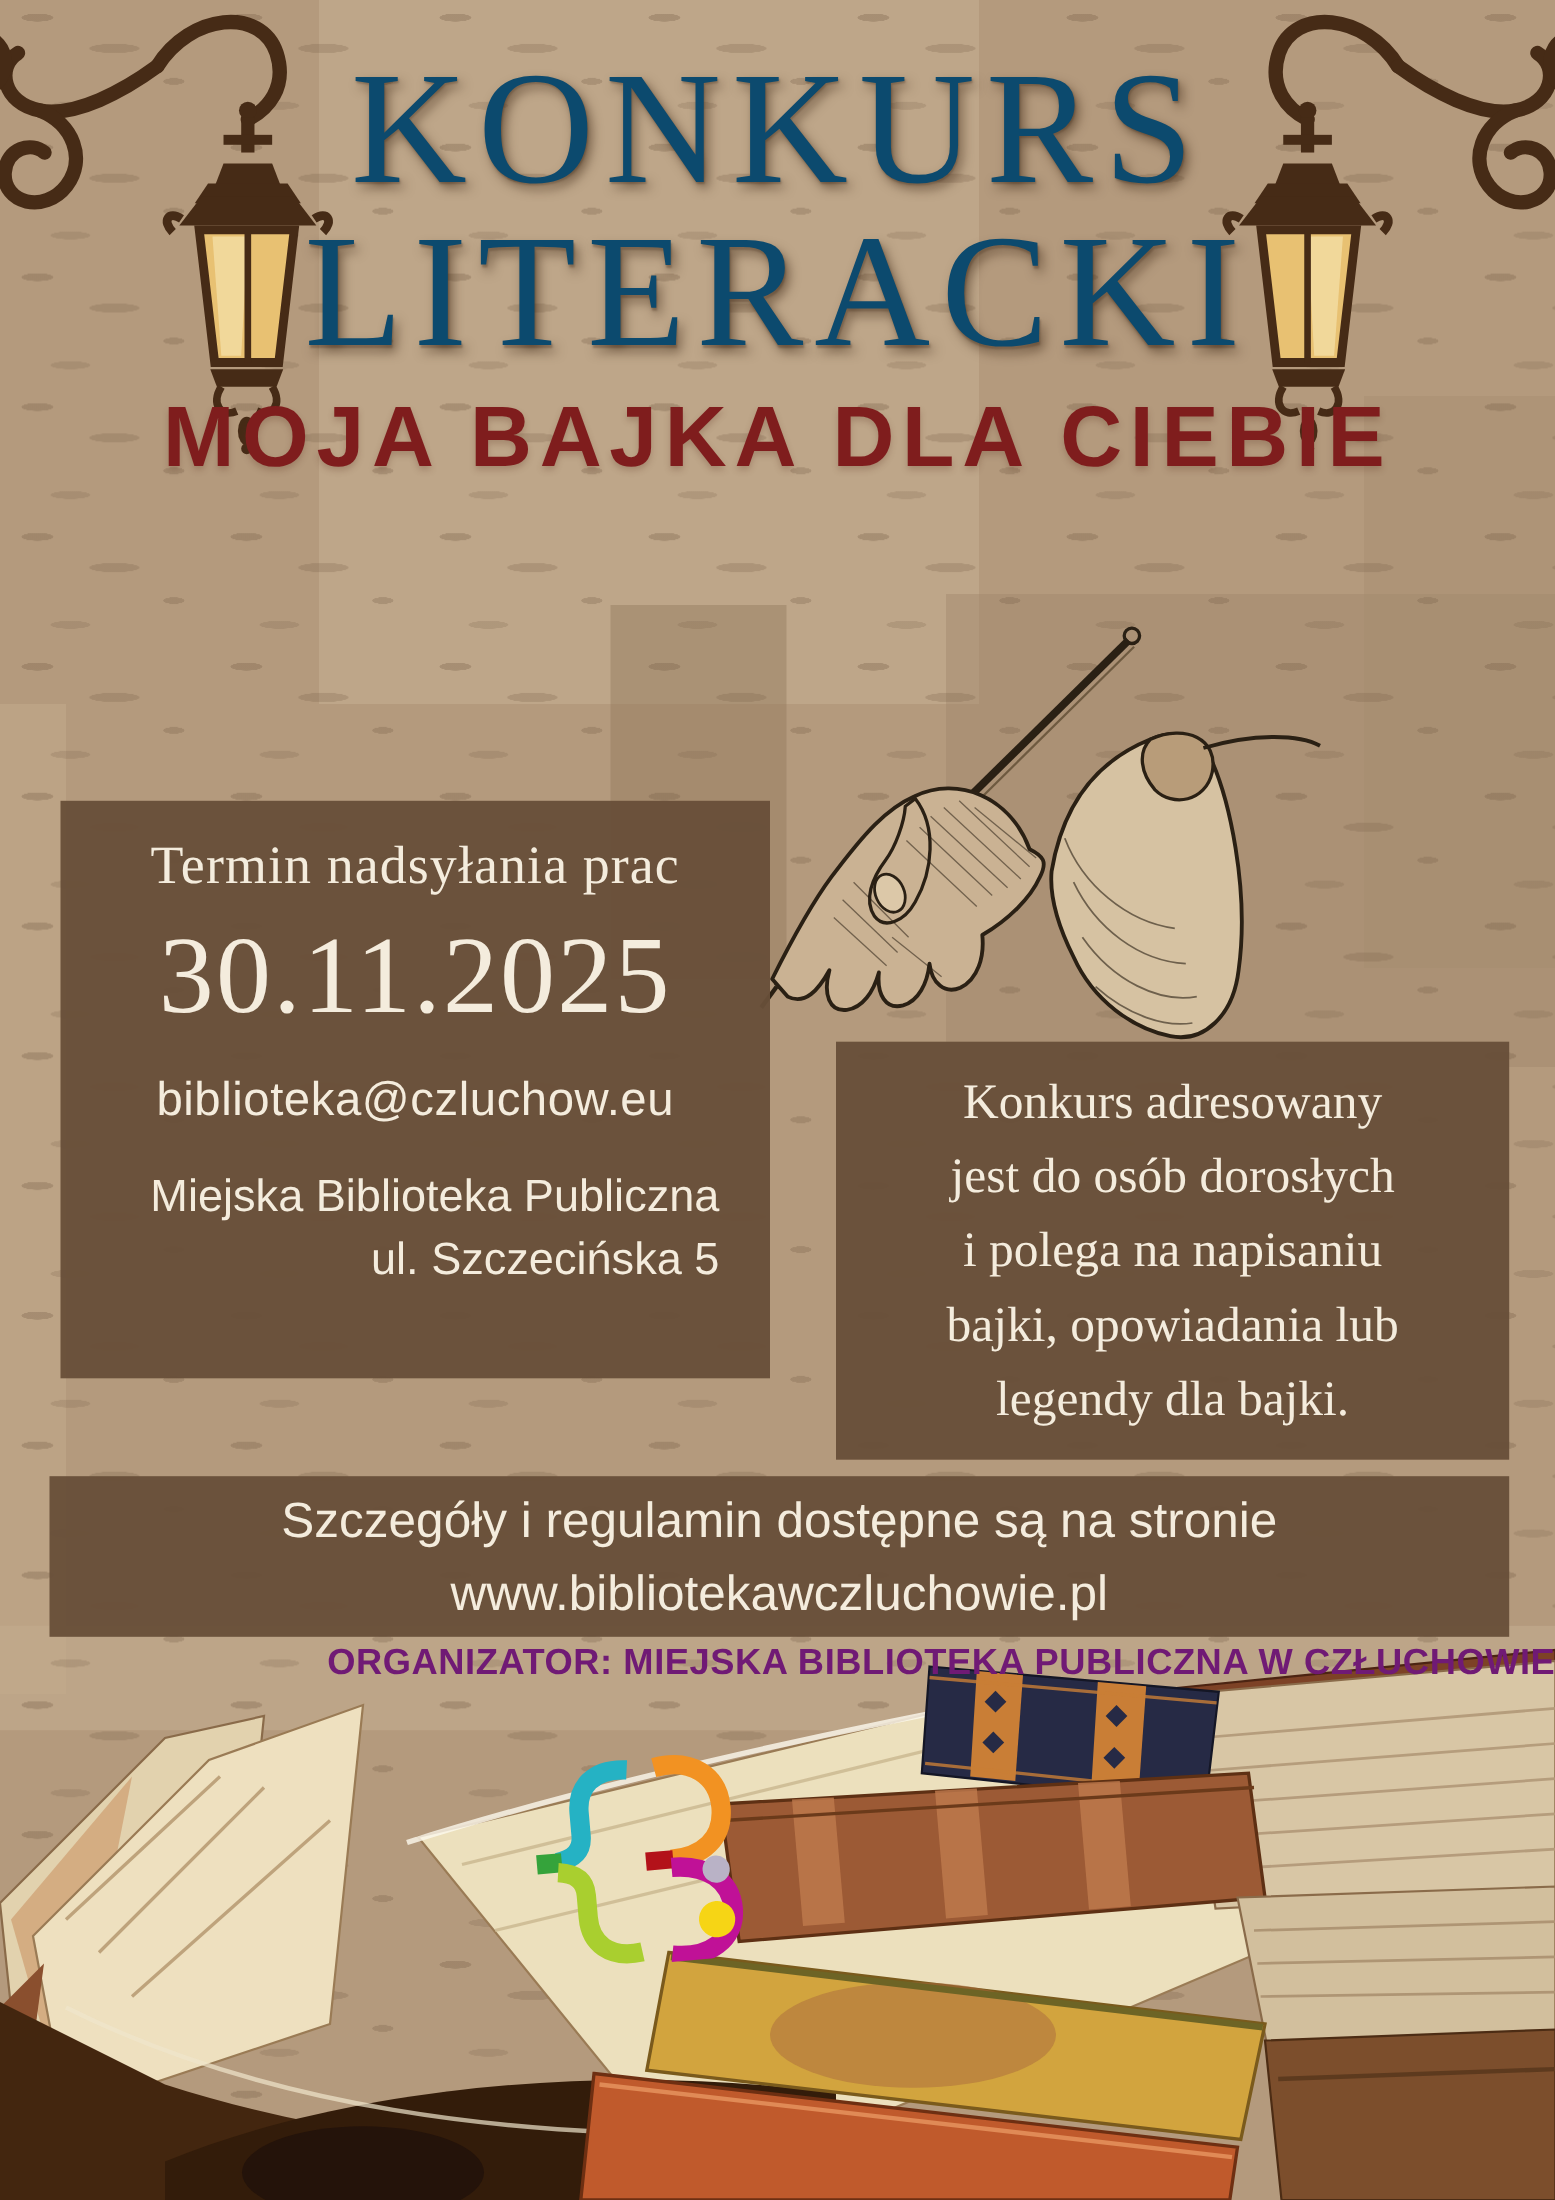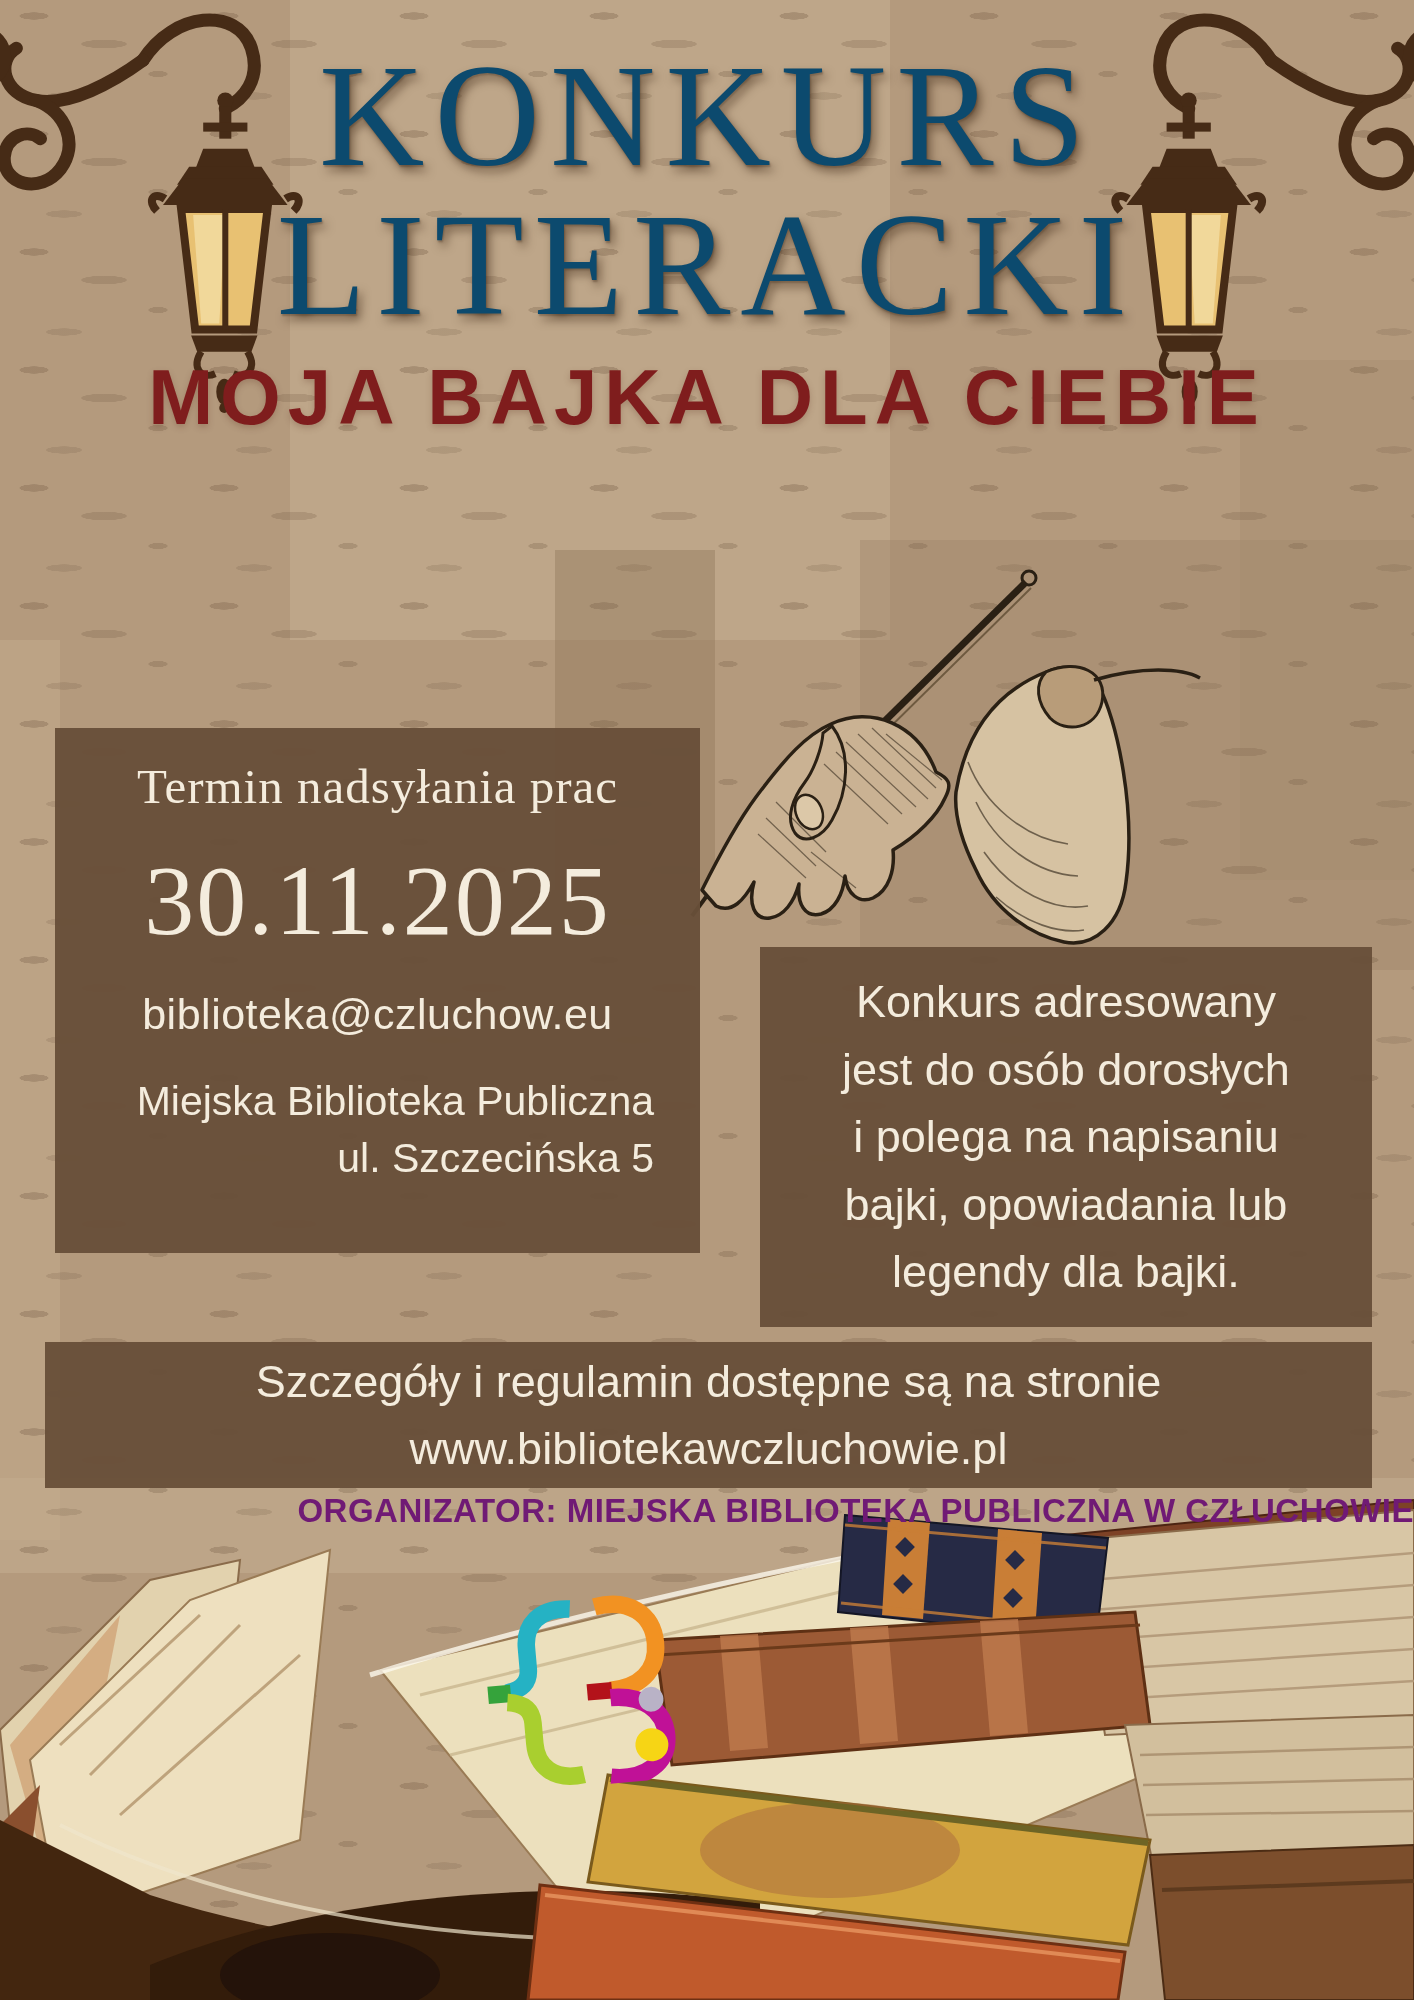--- a/index.html
+++ b/index.html
@@ -43,24 +43,24 @@
     position:absolute;z-index:3;left:0;top:352px;width:100%;
     text-align:center;white-space:nowrap;
     font-weight:700;font-size:78px;letter-spacing:7px;
     color:#7f1d1d;
     text-shadow:0 3px 6px rgba(92,46,32,.25);
   }
   
   .panel{position:absolute;z-index:3;background:rgba(104,79,57,.96);color:#f4ecdd;}
   .panel-left{left:55px;top:728px;width:645px;height:525px;box-sizing:border-box;padding:30px 42px 2px 42px;text-align:center;}
   .panel-left .heading{font-family:"Liberation Serif", serif;font-size:49px;letter-spacing:1px;}
-  .panel-left .date{font-family:"Liberation Serif", serif;font-size:100px;margin-top:28px;letter-spacing:2px;}
+  .panel-left .date{font-family:"Liberation Serif", serif;font-size:100px;margin-top:14px;letter-spacing:2px;}
   .panel-left .email{font-size:43px;margin-top:32px;letter-spacing:.5px;}
   .panel-left .address{margin-top:34px;font-size:41px;line-height:1.38;text-align:right;padding-right:4px;}
-  .panel-right{left:760px;top:947px;width:612px;height:380px;display:flex;align-items:center;justify-content:center;text-align:center;font-size:45px;line-height:1.5;}
+  .panel-right{left:760px;top:947px;width:612px;height:380px;display:flex;align-items:center;justify-content:center;text-align:center;font-size:45px;line-height:1.5;font-family:Liberation Serif, serif;}
   .banner{left:45px;top:1342px;width:1327px;height:146px;display:flex;flex-direction:column;align-items:center;justify-content:center;text-align:center;font-size:45px;line-height:1.5;}
   .organizer{
     position:absolute;z-index:6;left:0;top:1492px;width:100%;
     text-align:right;font-weight:700;font-size:33px;letter-spacing:.5px;
     color:#701a75;
   }
   
   .lantern{position:absolute;z-index:2;top:-4px;width:332px;height:432px;}
   .lantern.left{left:-6px;}
   .lantern.right{right:-6px;transform:scaleX(-1);}

